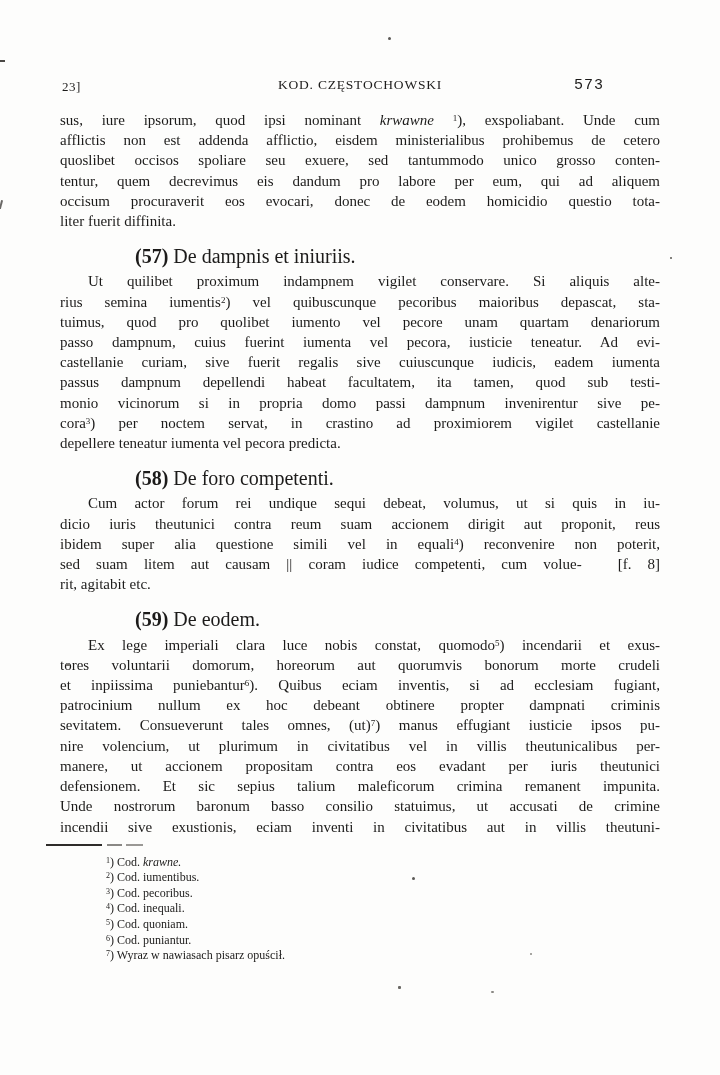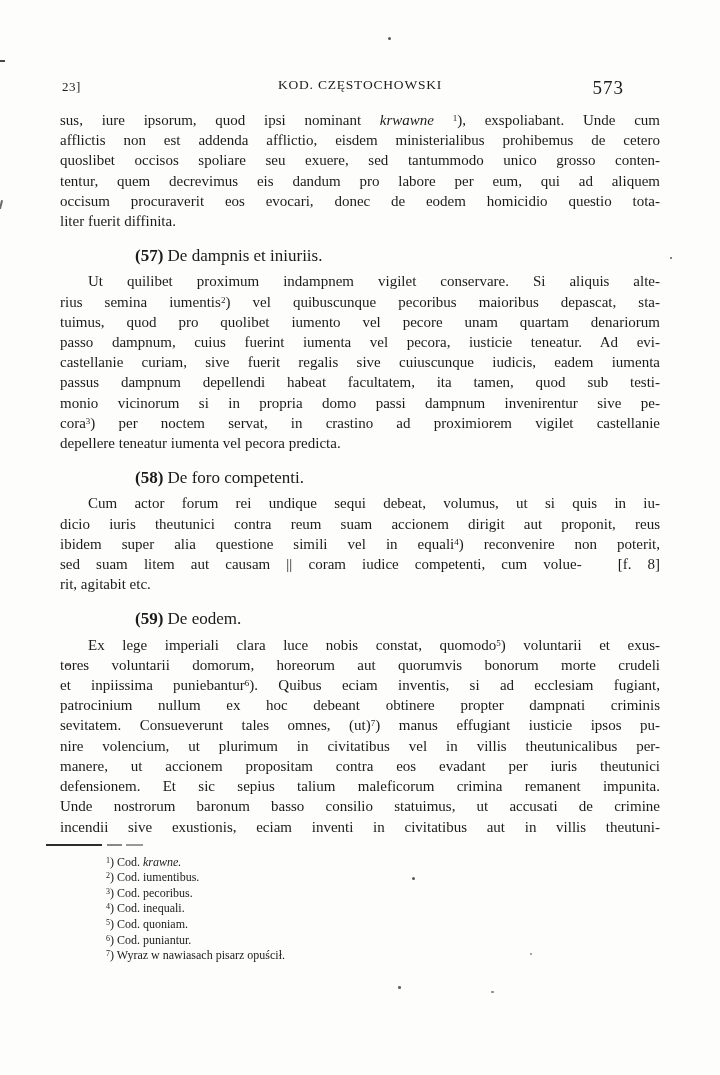--- a/index.html
+++ b/index.html
@@ -6,27 +6,27 @@
   body{
     width:720px;height:1075px;position:relative;overflow:hidden;
     background:#fdfdfc;color:#1c1b1a;
     font-family:"Liberation Serif","DejaVu Serif",serif;
     -webkit-font-smoothing:antialiased;
   }
   .page{position:absolute;inset:0;}
   .header{position:absolute;top:77px;left:60px;width:600px;height:20px;font-size:13.5px;}
   .header .hleft{position:absolute;left:2px;top:2px;font-weight:400;font-size:13px;letter-spacing:.5px;}
   .header .hcenter{position:absolute;left:0;right:0;top:0;text-align:center;letter-spacing:.8px;}
-  .header .hright{position:absolute;right:36px;top:0;font-size:19px;letter-spacing:1px;}
+  .header .hright{position:absolute;right:56px;top:0;font-size:15px;letter-spacing:1px;font-family:Liberation Mono, monospace;}
   .text{position:absolute;left:60px;top:110px;width:600px;font-size:15px;line-height:20.2px;}
   .para{margin:0;}
   .line{text-align:justify;}
   .line.just{text-align-last:justify;}
   .line.indent{text-indent:28px;}
-  .heading{margin:15px 0 5px 75px;font-size:17px;}
+  .heading{margin:15px 0 5px 75px;font-size:20px;}
   .heading b{font-weight:700;}
   sup{font-size:9px;line-height:0;vertical-align:4px;letter-spacing:0;}
   i{font-style:italic;}
   .fol{margin-left:20px;white-space:nowrap;padding-left:16px;}
   .fnsep{margin:7px 0 9px -14px;width:97px;height:2px;
     background:linear-gradient(90deg,#2e2c2a 0 58%,rgba(0,0,0,0) 58% 63%,#8a8885 63% 78%,rgba(0,0,0,0) 78% 82%,#9a9895 82% 100%);}
   .footnotes{margin-left:46px;}
   .footnote{font-size:12px;line-height:15.6px;text-align:left;}
   .footnote sup{font-size:8px;vertical-align:3px;}
   .speck{position:absolute;background:#5a5855;border-radius:50%;}
@@ -76,21 +76,21 @@
     <div class="heading"><b>(58)</b><span> De foro competenti.</span></div>
     <div class="para">
         <div class="line just indent"><span>Cum actor forum rei undique sequi debeat, volumus, ut si quis in iu-</span></div>
         <div class="line just"><span>dicio iuris theutunici contra reum suam accionem dirigit aut proponit, reus</span></div>
         <div class="line just"><span>ibidem super alia questione simili vel in equali</span><sup>4</sup><span>) reconvenire non poterit,</span></div>
         <div class="line just"><span>sed suam litem aut causam || coram iudice competenti, cum volue-</span><span class="fol">[f. 8]</span></div>
         <div class="line"><span>rit, agitabit etc.</span></div>
       </div>
     <div class="heading"><b>(59)</b><span> De eodem.</span></div>
     <div class="para">
-        <div class="line just indent"><span>Ex lege imperiali clara luce nobis constat, quomodo</span><sup>5</sup><span>) voluntarii et exus-</span></div>
+        <div class="line just indent"><span>Ex lege imperiali clara luce nobis constat, quomodo</span><sup>5</sup><span>) incendarii et exus-</span></div>
         <div class="line just"><span>tores voluntarii domorum, horeorum aut quorumvis bonorum morte crudeli</span></div>
         <div class="line just"><span>et inpiissima puniebantur</span><sup>6</sup><span>). Quibus eciam inventis, si ad ecclesiam fugiant,</span></div>
         <div class="line just"><span>patrocinium nullum ex hoc debeant obtinere propter dampnati criminis</span></div>
         <div class="line just"><span>sevitatem. Consueverunt tales omnes, (ut)</span><sup>7</sup><span>) manus effugiant iusticie ipsos pu-</span></div>
         <div class="line just"><span>nire volencium, ut plurimum in civitatibus vel in villis theutunicalibus per-</span></div>
         <div class="line just"><span>manere, ut accionem propositam contra eos evadant per iuris theutunici</span></div>
         <div class="line just"><span>defensionem. Et sic sepius talium maleficorum crimina remanent impunita.</span></div>
         <div class="line just"><span>Unde nostrorum baronum basso consilio statuimus, ut accusati de crimine</span></div>
         <div class="line just"><span>incendii sive exustionis, eciam inventi in civitatibus aut in villis theutuni-</span></div>
       </div>

